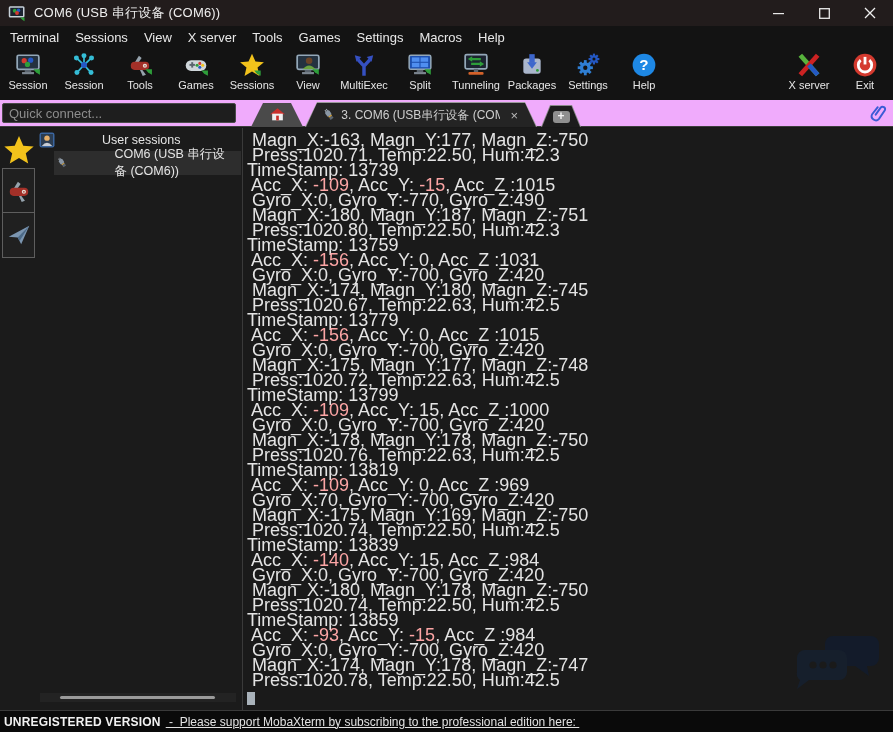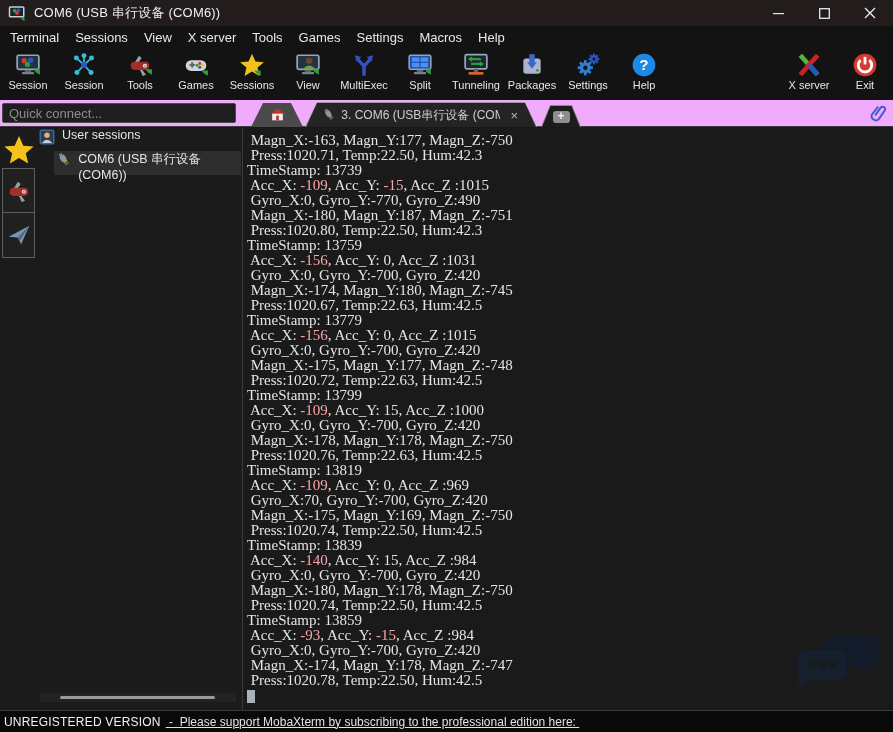--- a/index.html
+++ b/index.html
@@ -47,37 +47,37 @@
   .main { position:absolute; left:0; top:128px; width:100%; height:582px; display:flex; }
 
   
   .sidebar { position:relative; width:243px; height:100%; background:#1b1b1b; border-right:1px solid #3a3a3a; }
   .rail { position:absolute; left:0; top:0; width:36px; height:100%; }
   .rail-star { width:32px; height:30px; margin:6px 0 4px 3px; }
   .rail-btn { width:33px; height:45px; margin-left:2px; border:1px solid #5e5e5e; background:#202020; display:flex; align-items:center; justify-content:center; }
   .rail-btn + .rail-btn { border-top:none; }
   .rail-btn svg { width:26px; height:26px; }
   .tree { position:absolute; left:36px; top:0; right:0; }
-  .tree-row { display:flex; align-items:flex-start; height:23px; color:#e4e4e4; font-size:12.5px; }
+  .tree-row { display:flex; align-items:center; height:23px; color:#e4e4e4; font-size:12.5px;gap:40px; }
   .tree-row .tree-icon { width:18px; height:18px; margin-right:6px; }
   .tree-root { padding-left:2px; }
   .tree-session { margin-left:18px; background:#2d2d2d; padding:0 6px 0 2px; width:187px; height:24px; }
   .hscroll-track { position:absolute; left:40px; bottom:8px; width:196px; height:9px; background:#232323; }
   .hscroll-thumb { position:absolute; left:20px; top:3px; width:155px; height:3px; background:#9a9a9a; border-radius:2px; }
 
   
   .terminal { position:relative; flex:1; height:100%; background:#1a1a1a; overflow:hidden; }
-  .term-text { position:absolute; left:4px; top:5px; font-family:Liberation Serif, serif; font-size:15px; line-height:15px; color:#e4e4e4; white-space:pre; }
+  .term-text { position:absolute; left:4px; top:5px; font-family:Liberation Sans, sans-serif; font-size:18px; line-height:15px; color:#e4e4e4; white-space:pre; }
   .term-text .cyan { color:#fca5a5; }
   .term-cursor { display:inline-block; width:8px; height:13px; background:#a9b2ba; vertical-align:text-bottom; margin-top:1px; }
   .watermark { position:absolute; right:10px; bottom:20px; width:88px; height:56px; opacity:.95; }
 
   
   .statusbar { position:absolute; left:0; bottom:0; width:100%; height:22px; background:#0a0a0a; border-top:1px solid #3a3a3a; display:flex; align-items:center; padding-left:4px; font-size:12px; }
-  .status-bold { color:#f2f2f2; font-weight:normal; letter-spacing:.2px; }
+  .status-bold { color:#f2f2f2; font-weight:bold; letter-spacing:.2px; }
   .status-msg { color:#e2e2e2; margin-left:5px; white-space:pre;text-decoration:underline; }
   .status-link { color:#4da3ff; margin-left:5px; text-decoration:none;margin-top:40px; }
 </style>
 </head>
 <body>
 
 <div class="window">
 
   <div class="titlebar">
     <span class="app-logo">

